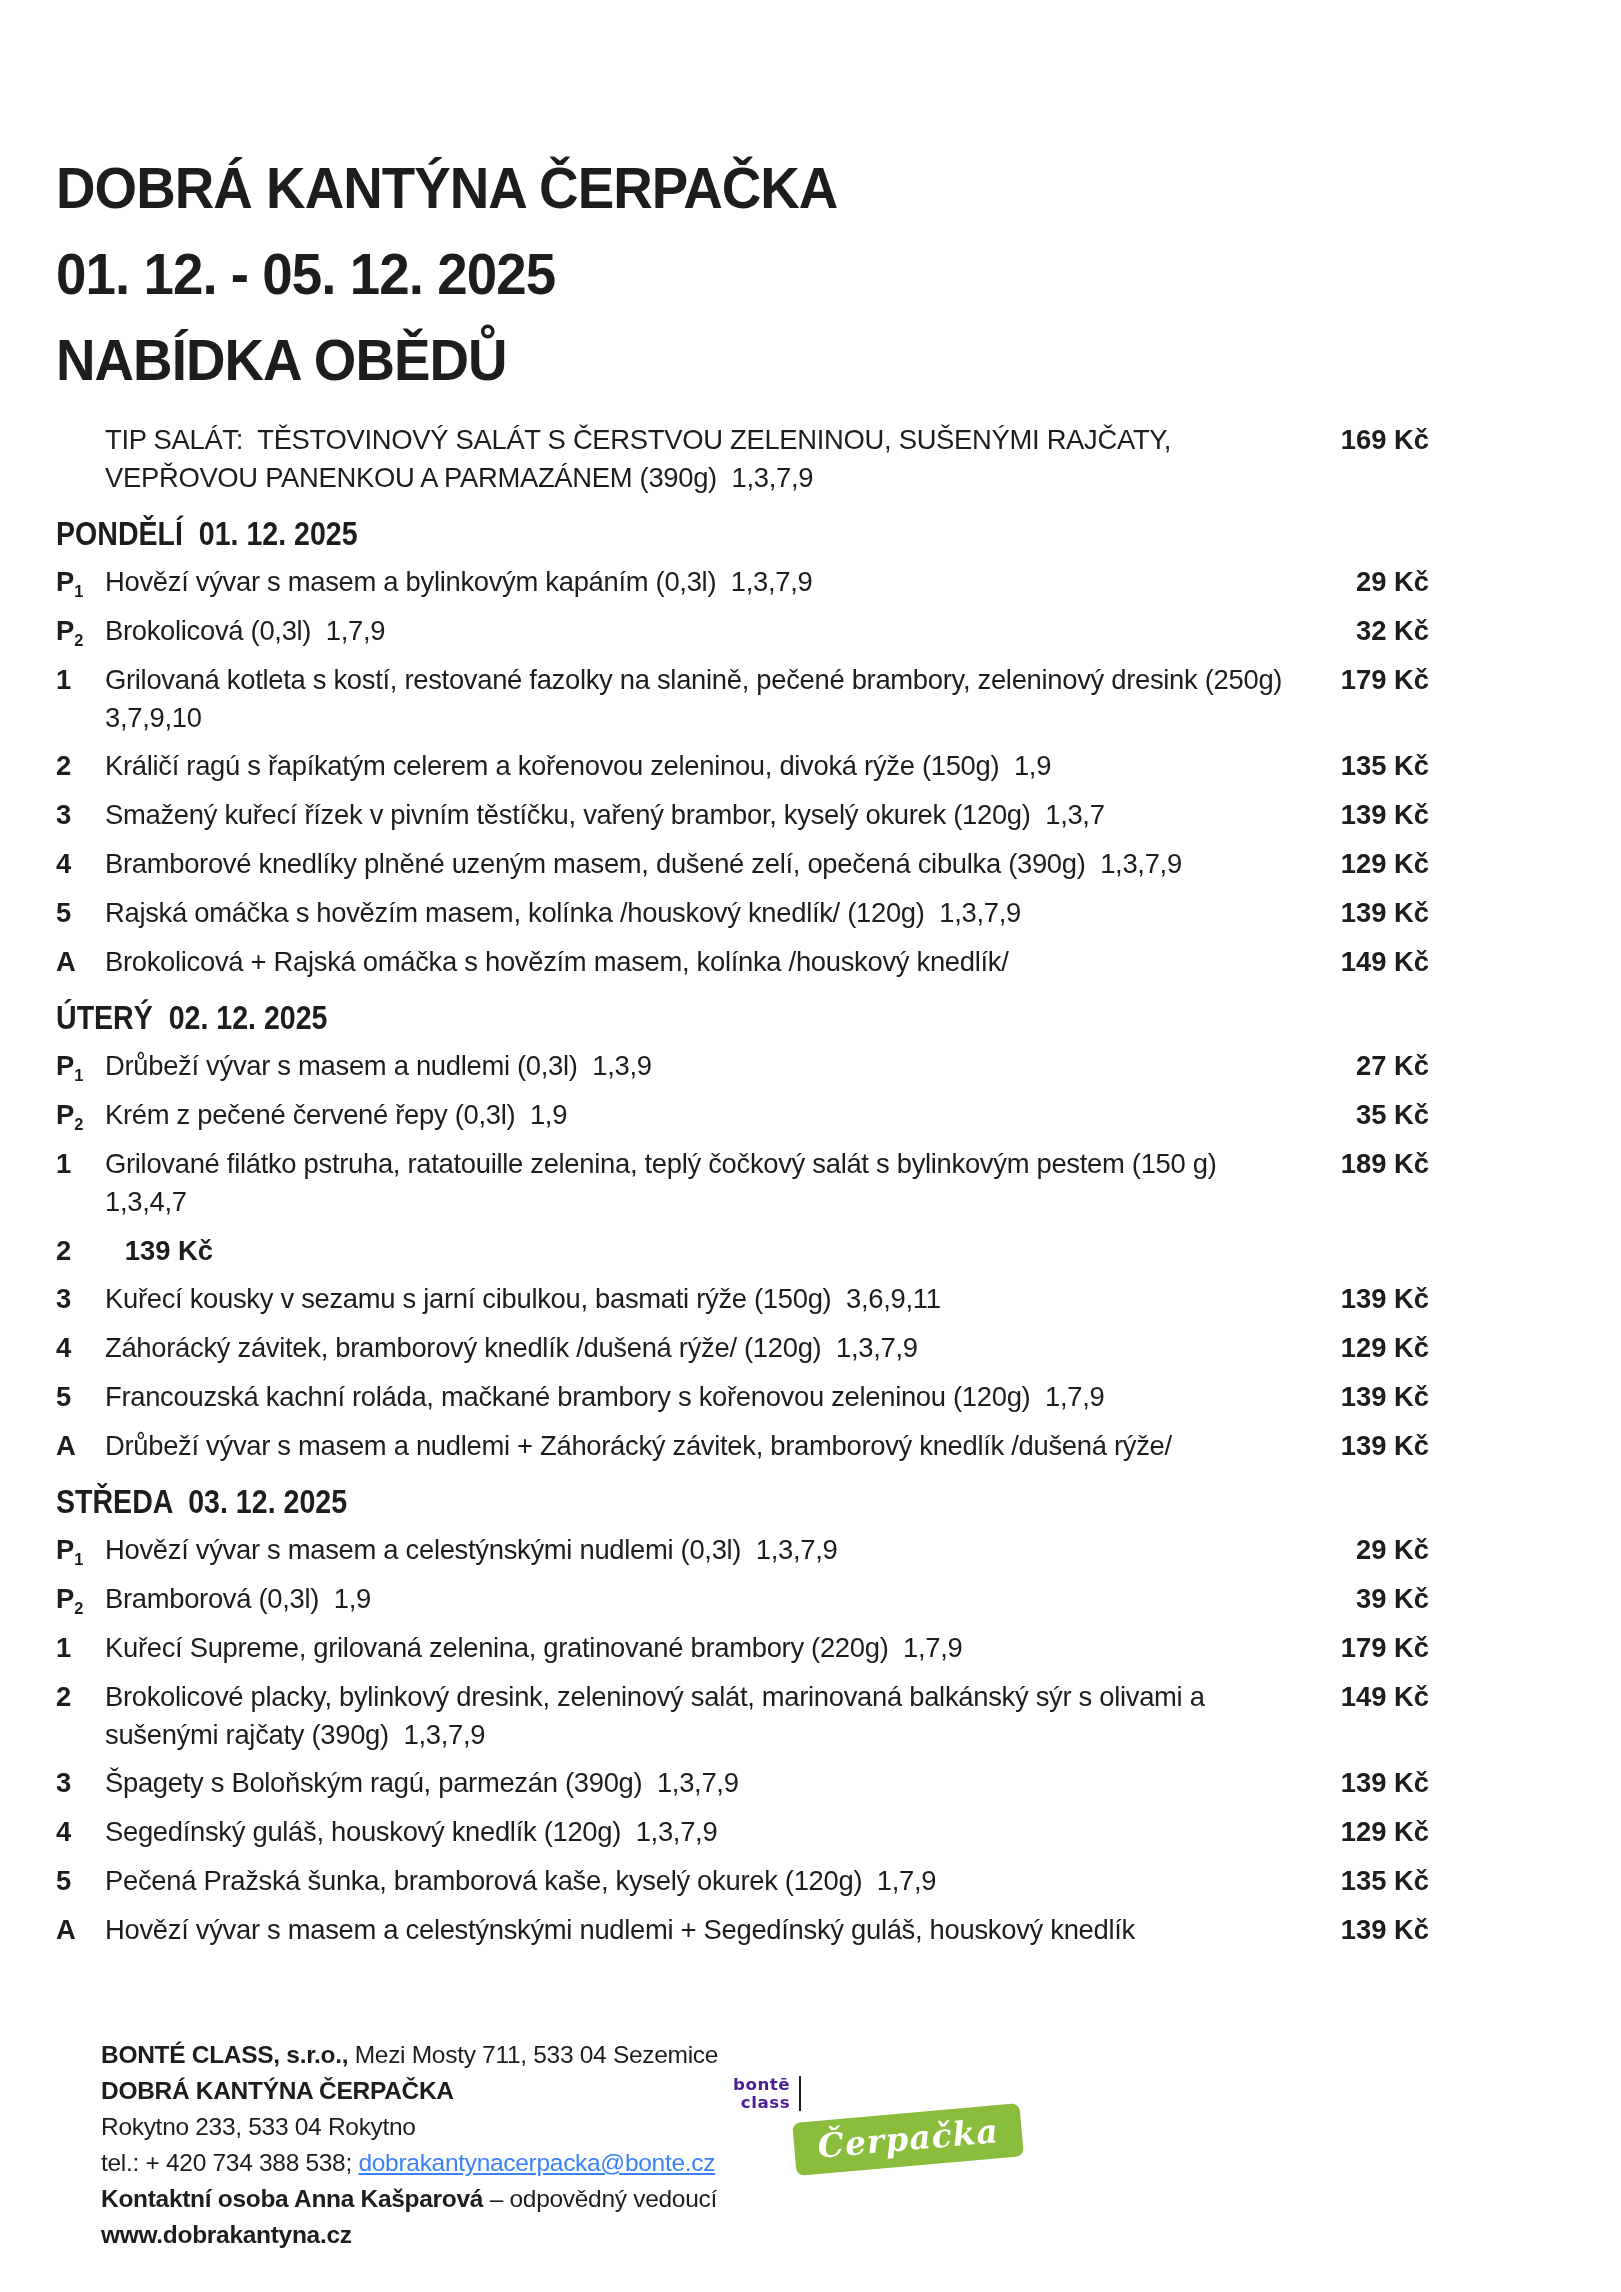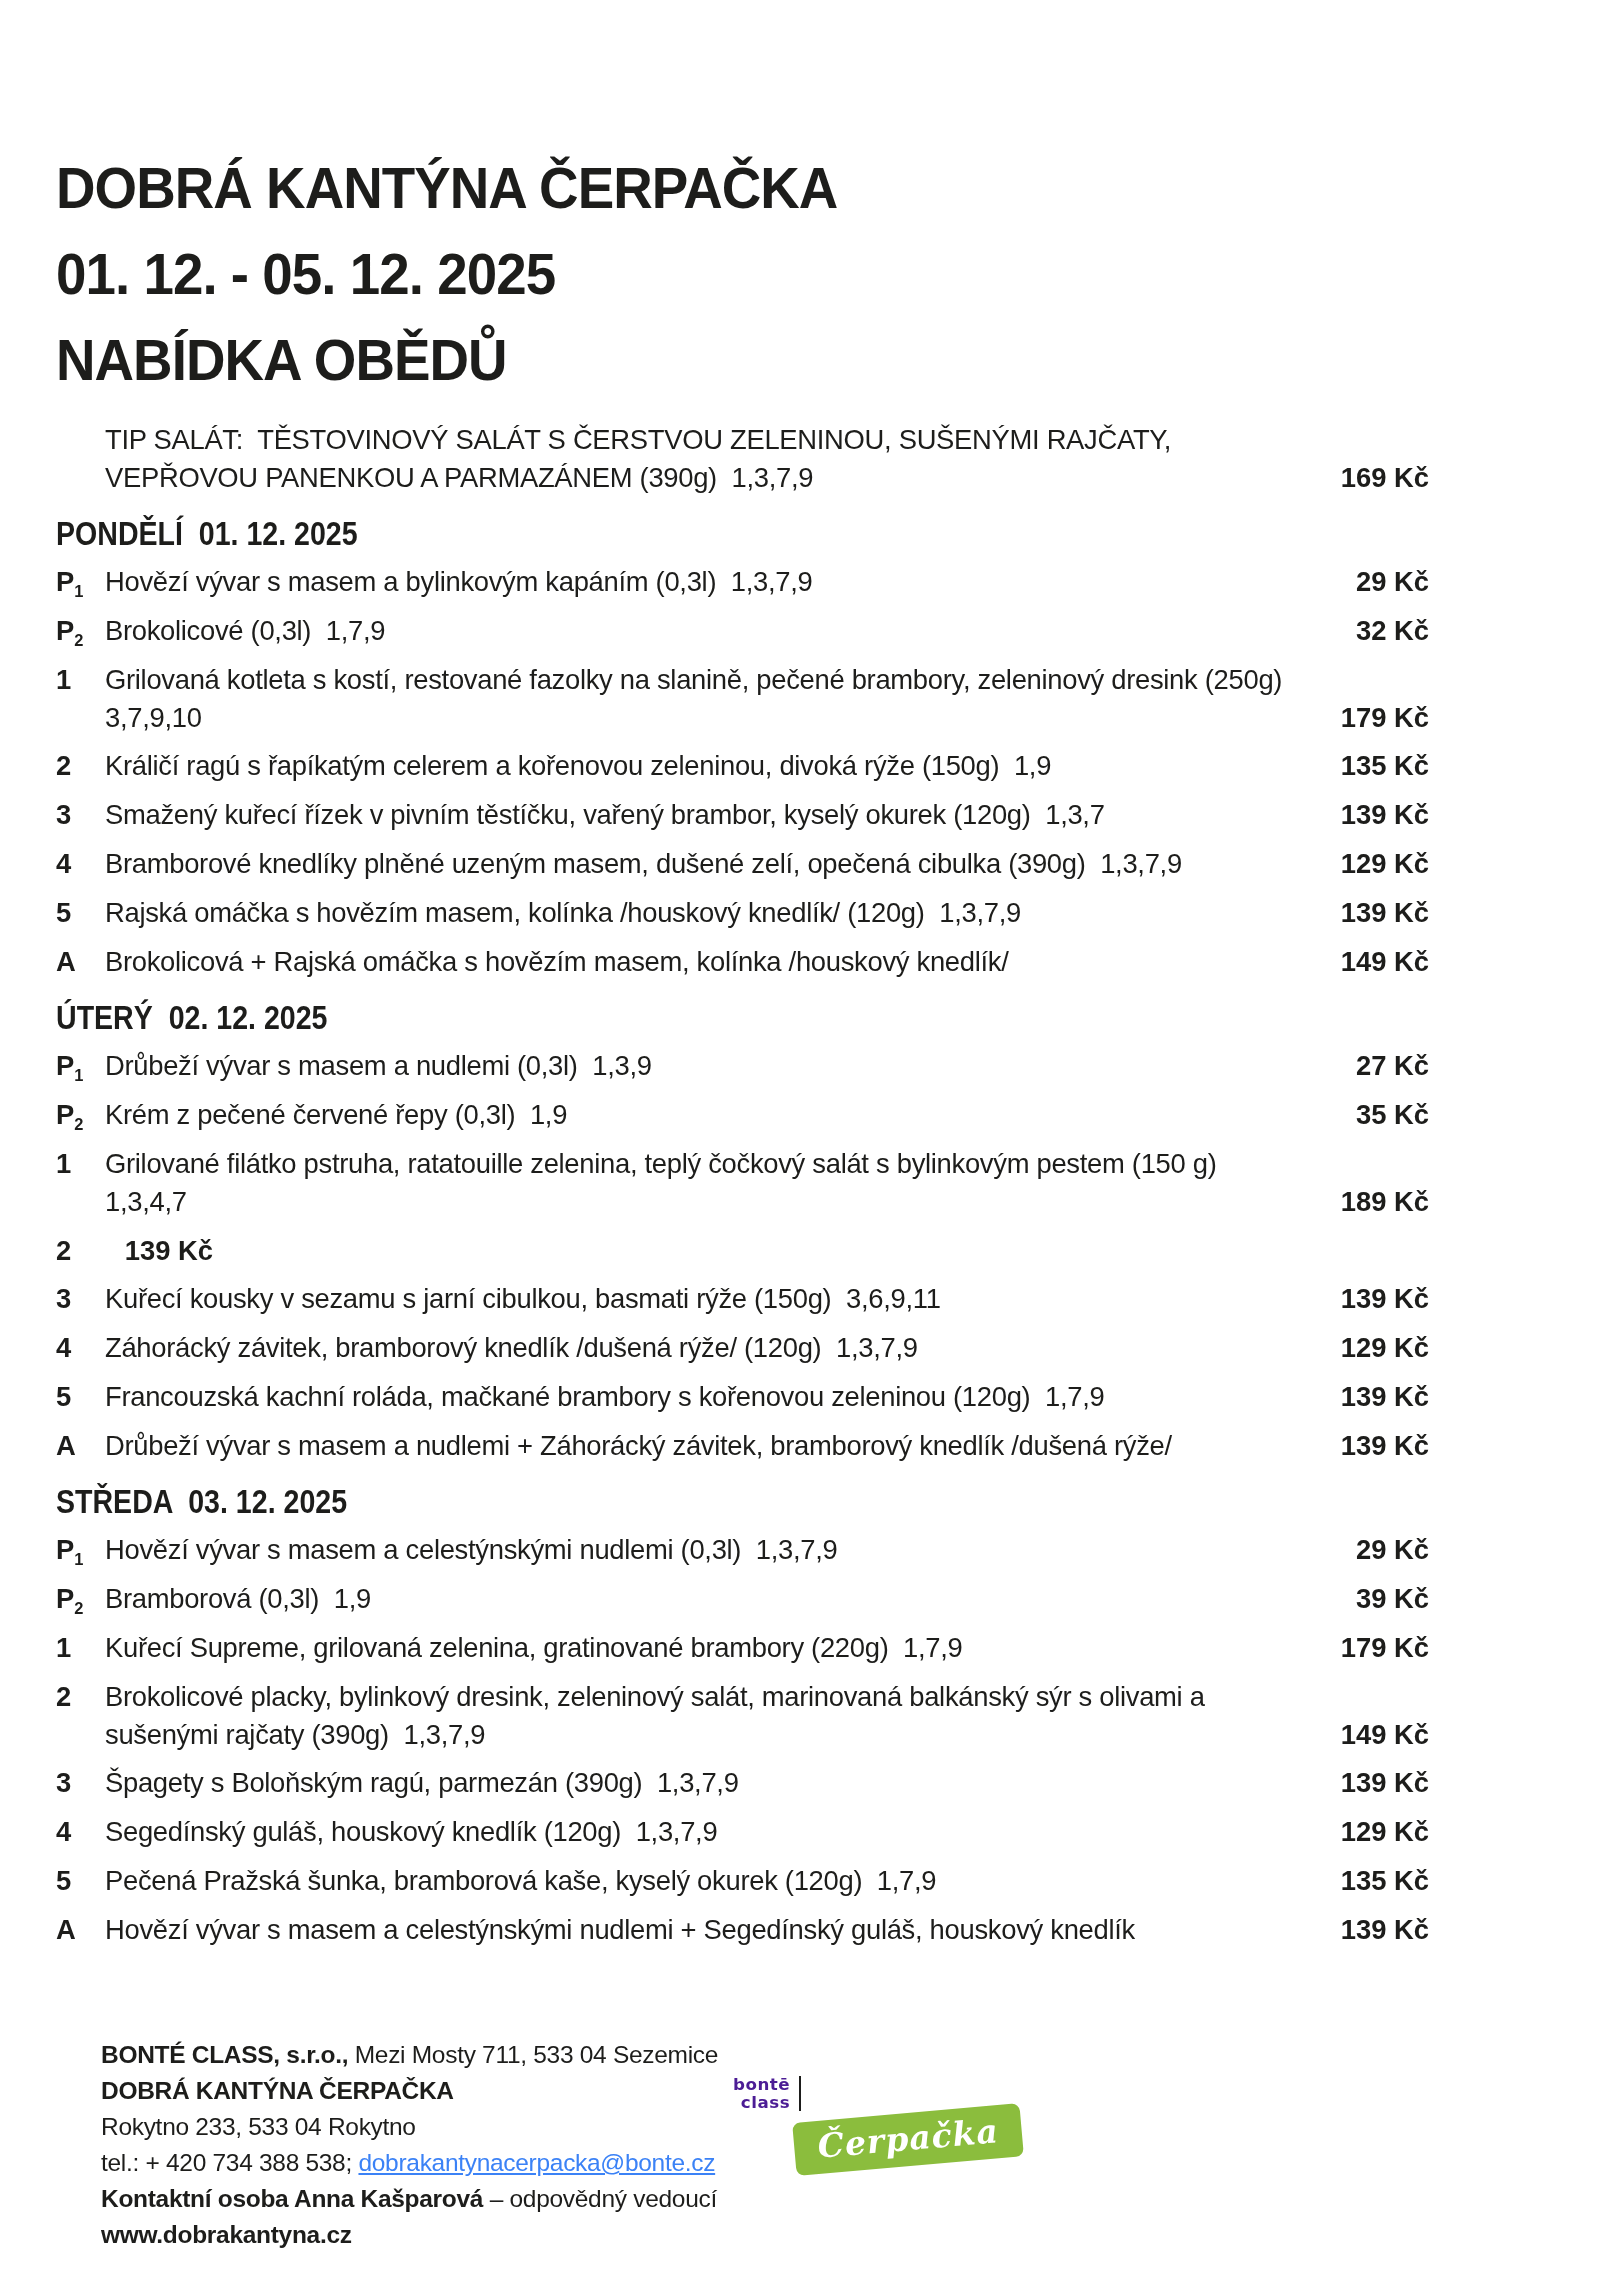--- a/index.html
+++ b/index.html
@@ -33,21 +33,21 @@
     font-weight: bold;
     font-size: 34px;
     line-height: 43px;
     margin: 15.7px 0 7.8px 0;
     transform: scaleX(0.84);
     transform-origin: left center;
     white-space: pre;
   }
   .menu-row {
     display: flex;
-    align-items: flex-end;
+    align-items: flex-start;
     margin-bottom: 10.8px;
     font-size: 27.4px;
     line-height: 38px;
   }
   .row-label {
     flex: 0 0 49px;
     width: 49px;
     font-weight: bold;
     align-self: flex-start;
   }
@@ -151,21 +151,21 @@
           <span class="row-price">169 Kč</span>
         </div>
         <div class="day-heading">PONDĚLÍ  01. 12. 2025</div>
         <div class="menu-row">
           <span class="row-label">P<sub>1</sub></span>
           <span class="row-text">Hovězí vývar s masem a bylinkovým kapáním (0,3l)  1,3,7,9</span>
           <span class="row-price">29 Kč</span>
         </div>
         <div class="menu-row">
           <span class="row-label">P<sub>2</sub></span>
-          <span class="row-text">Brokolicové (0,3l)  1,7,9</span>
+          <span class="row-text">Brokolicová (0,3l)  1,7,9</span>
           <span class="row-price">32 Kč</span>
         </div>
         <div class="menu-row">
           <span class="row-label">1</span>
           <span class="row-text">Grilovaná kotleta s kostí, restované fazolky na slanině, pečené brambory, zeleninový dresink (250g)  3,7,9,10</span>
           <span class="row-price">179 Kč</span>
         </div>
         <div class="menu-row">
           <span class="row-label">2</span>
           <span class="row-text">Králičí ragú s řapíkatým celerem a kořenovou zeleninou, divoká rýže (150g)  1,9</span>

